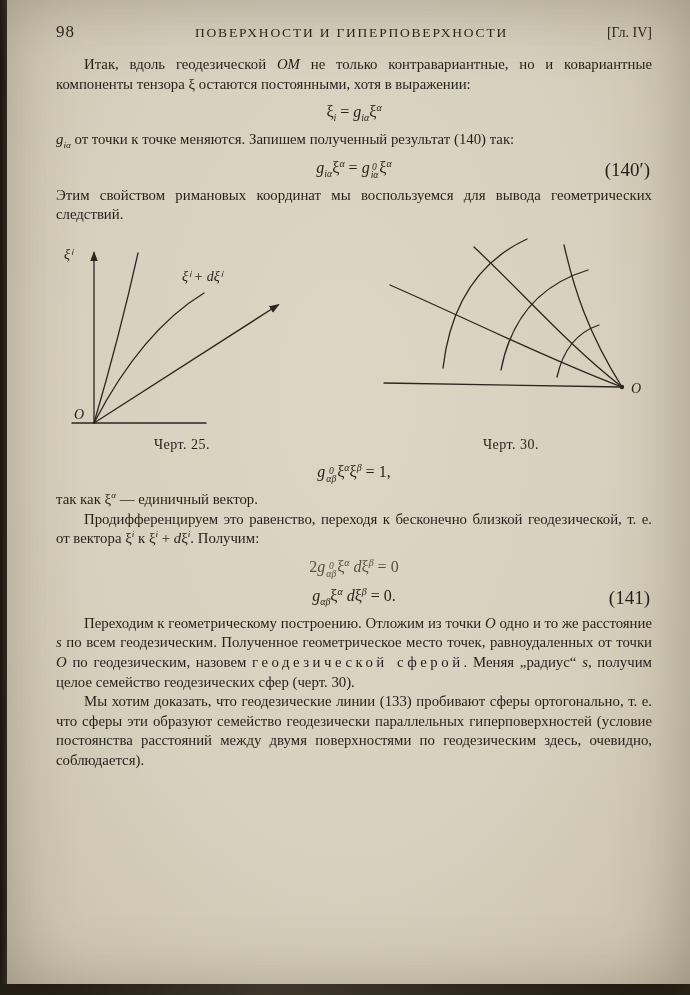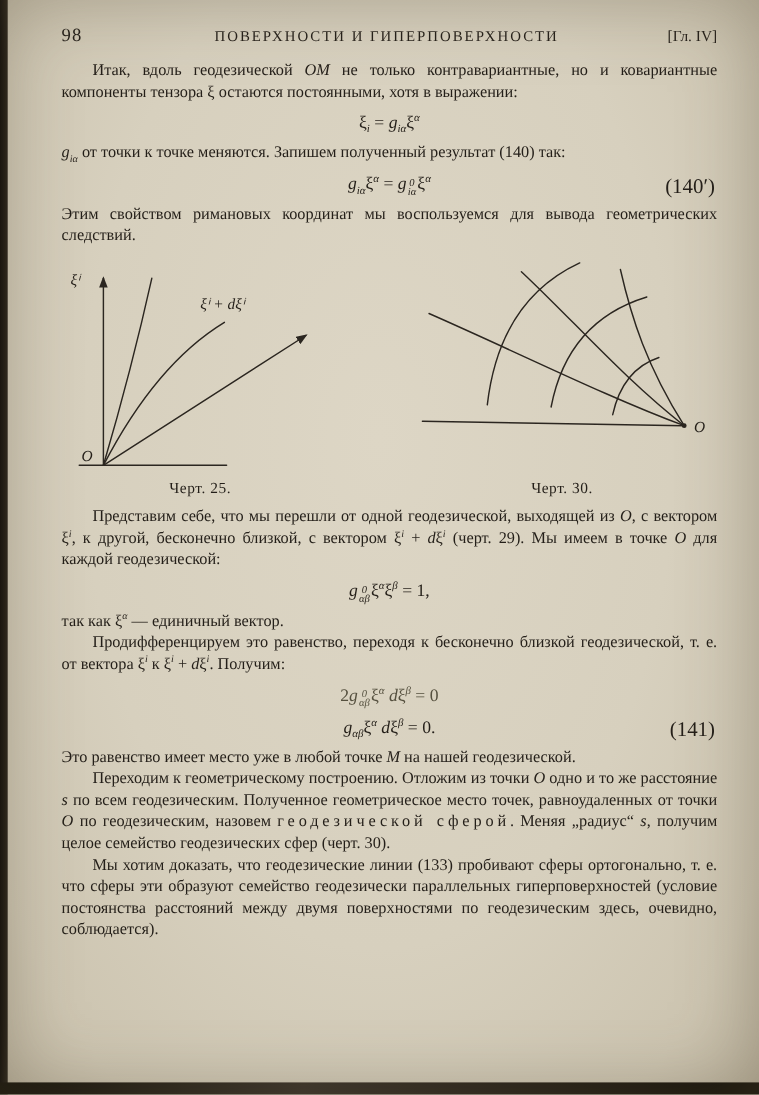--- a/index.html
+++ b/index.html
@@ -107,40 +107,38 @@
           <path class="stroke" d="M218,33 Q146,55 131,133"></path>
           <path class="stroke" d="M157,2 Q84,36 73,131"></path>
           <circle cx="252" cy="150" r="2.2" fill="#2b2620"></circle>
           <text x="261" y="156" font-size="13">O</text>
         </svg>
         <div class="figcap">Черт. 30.</div>
       </div>
 
     </div>
 
-    <p class="indent">Представим себе, что мы перешли от одной геодезической, выходящей из <i>O</i>, с вектором ξ<sup>i</sup>, к другой, бесконечно близкой, с вектором ξ<sup>i</sup> + <i>d</i>ξ<sup>i</sup> (черт. 29). Мы имеем в точке <i>O</i> для каждой геодезической:</p>
 
     <div class="eq">
       <span><i>g</i><ss><o>0</o><u>αβ</u></ss>ξ<sup>α</sup>ξ<sup>β</sup> = 1,</span>
     </div>
 
     <p>так как ξ<sup>α</sup> — единичный вектор.</p>
 
     <p class="indent">Продифференцируем это равенство, переходя к бесконечно близкой геодезической, т. е. от вектора ξ<sup>i</sup> к ξ<sup>i</sup> + <i>d</i>ξ<sup>i</sup>. Получим:</p>
 
     <div class="eq light">
       <span>2<i>g</i><ss><o>0</o><u>αβ</u></ss>ξ<sup>α</sup> <i>d</i>ξ<sup>β</sup> = 0</span>
     </div>
 
 
     <div class="eq">
       <span><i>g</i><sub>αβ</sub>ξ<sup>α</sup> <i>d</i>ξ<sup>β</sup> = 0.</span>
       <span class="eq-num">(141)</span>
     </div>
 
-    <p>Это равенство имеет место уже в любой точке <i>M</i> на нашей геодезической.</p>
     <p class="indent">Переходим к геометрическому построению. Отложим из точки <i>O</i> одно и то же расстояние <i>s</i> по всем геодезическим. Полученное геометрическое место точек, равноудаленных от точки <i>O</i> по геодезическим, назовем <spc>геодезической сферой</spc>. Меняя „радиус“ <i>s</i>, получим целое семейство геодезических сфер (черт. 30).</p>
     <p class="indent">Мы хотим доказать, что геодезические линии (133) пробивают сферы ортогонально, т. е. что сферы эти образуют семейство геодезически параллельных гиперповерхностей (условие постоянства расстояний между двумя поверхностями по геодезическим здесь, очевидно, соблюдается).</p>
 
   </div>
 
   <div class="vignette"></div>
 </div>
 
 </body></html>

